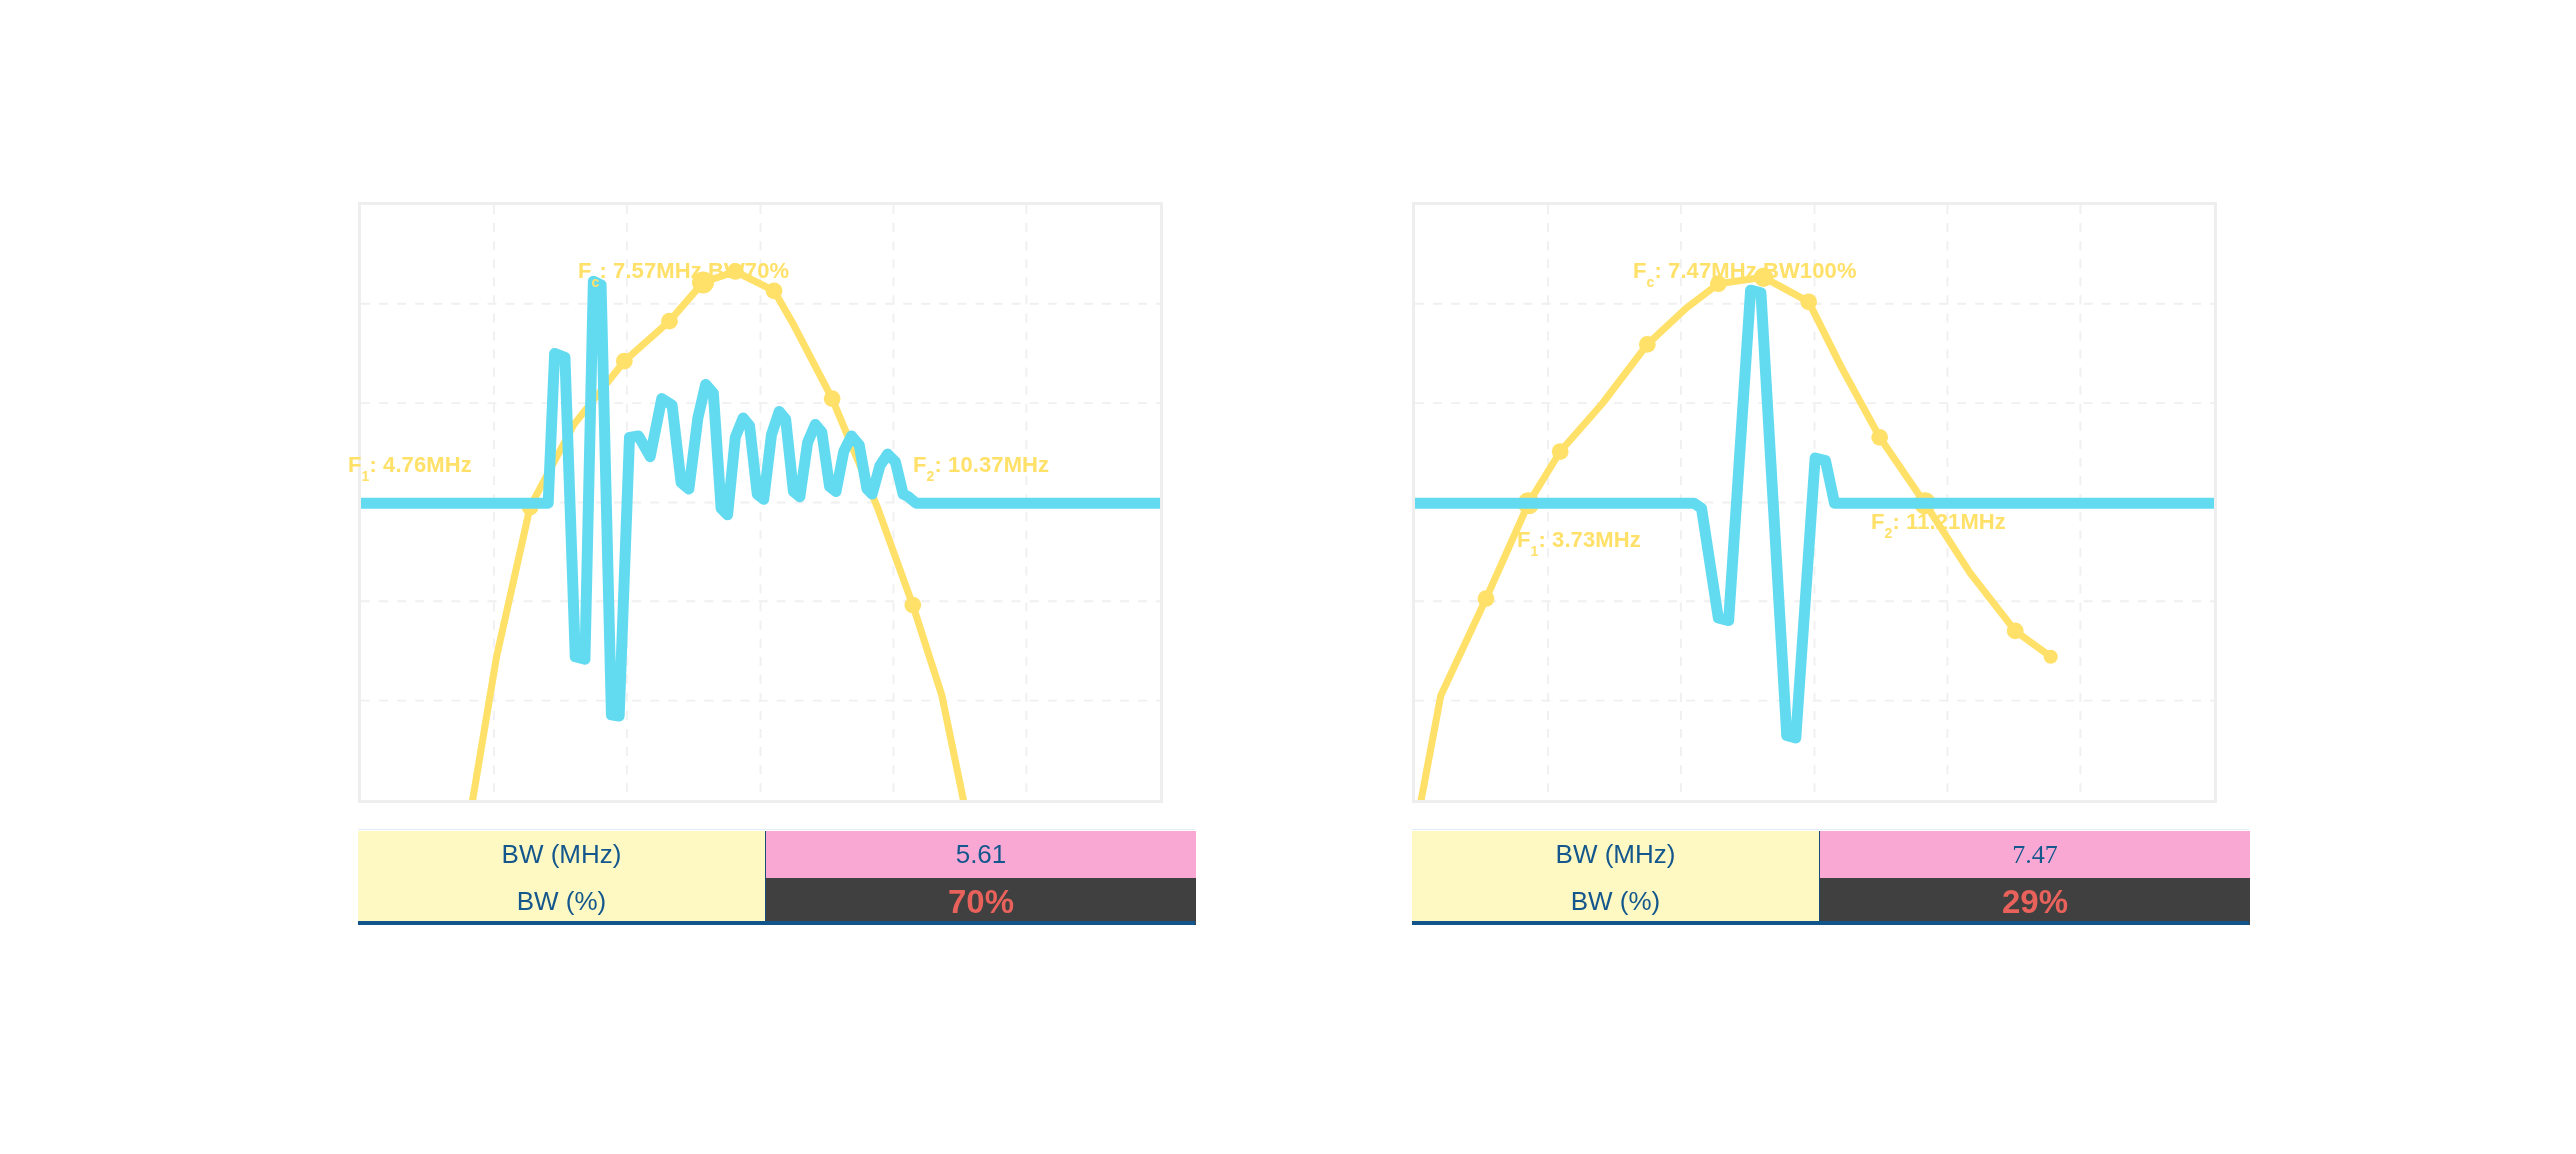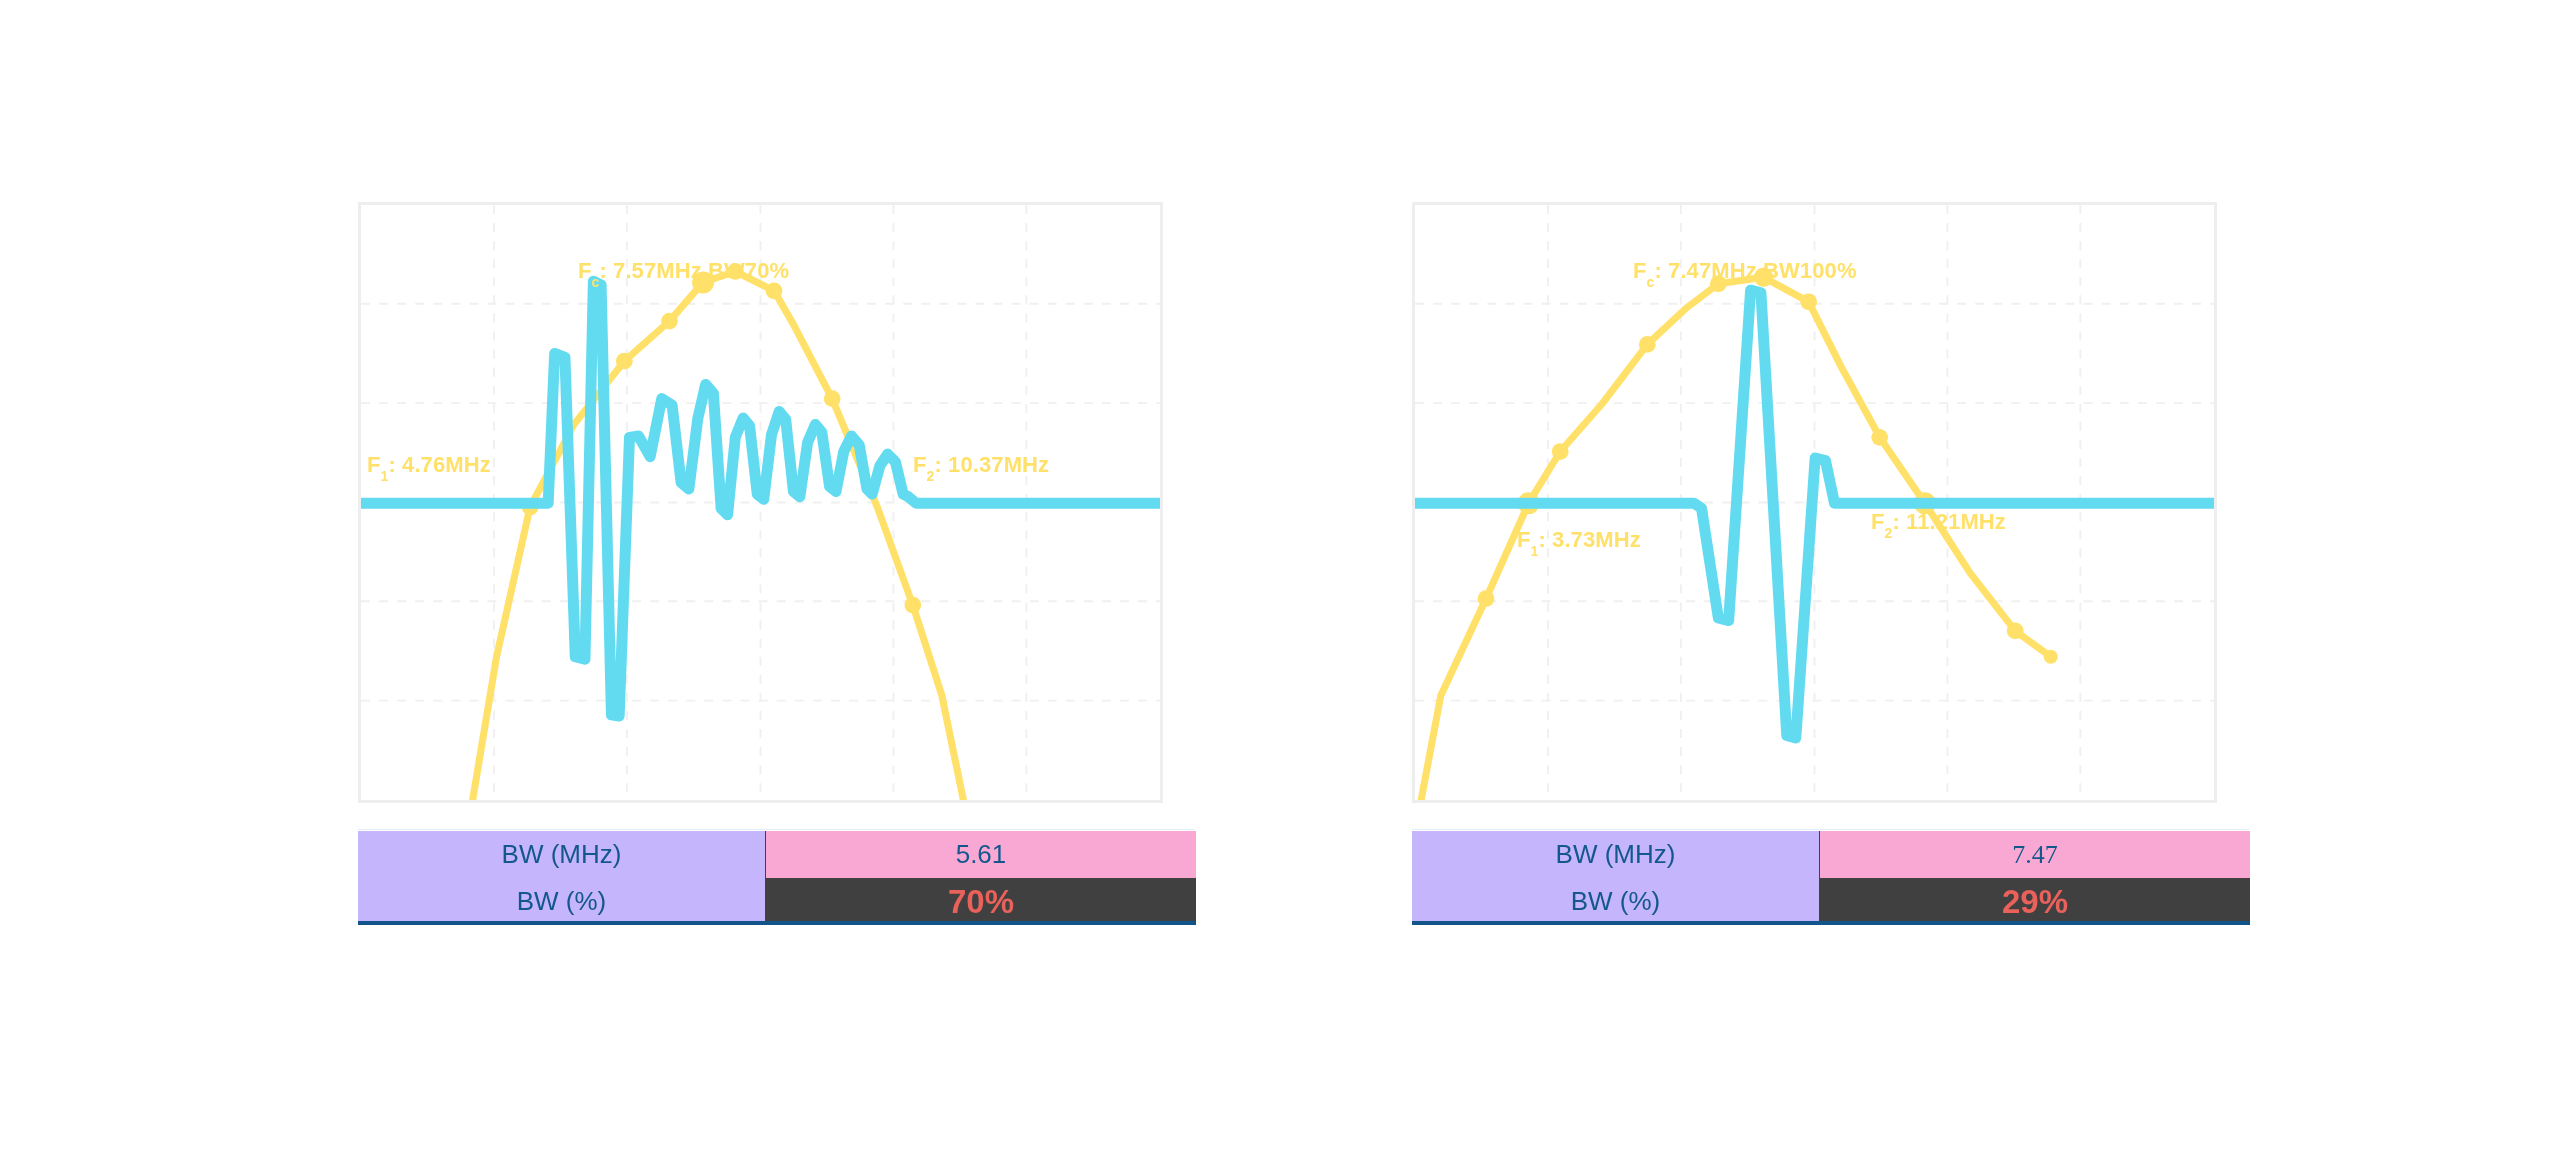--- a/index.html
+++ b/index.html
@@ -39,21 +39,21 @@
     table-layout:fixed;
   }
   .bw-table td{
     padding:0;margin:0;
     height:47px;
     text-align:center;
     vertical-align:middle;
     font-family:"Liberation Sans", sans-serif;
   }
   .bw-head{
-    background:#c4b5fd;
+    background:#fef9c3;
     color:#14578C;
     font-size:26px;
     font-weight:normal;
     border-right:1.9px solid #164E79;
   }
   .bw-val{
     background:#f9a8d4;
     color:#14578C;
     font-size:26px;
     font-weight:normal;
@@ -124,21 +124,21 @@
                  L 804,404 L 816,386 L 828,398 L 840,448 L 848,452
                  L 860,462 L 1238,462"></path>
       </svg>
     </div>
   </div>
 
   <div class="annot" style="left:578px;top:258px;">
     <span>F</span><sub>c</sub><span>: 7.57MHz BW70%</span>
   </div>
 
-  <div class="annot" style="left:367px;top:452px;">
+  <div class="annot" style="left:348px;top:452px;">
     <span>F</span><sub>1</sub><span>: 4.76MHz</span>
   </div>
 
   <div class="annot" style="left:913px;top:452px;">
     <span>F</span><sub>2</sub><span>: 10.37MHz</span>
   </div>
 
   <div class="topline" style="left:358px;top:829px;width:837px;"></div>
   <table class="bw-table" style="left:358px;top:831px;width:837px;">
     <tbody>

